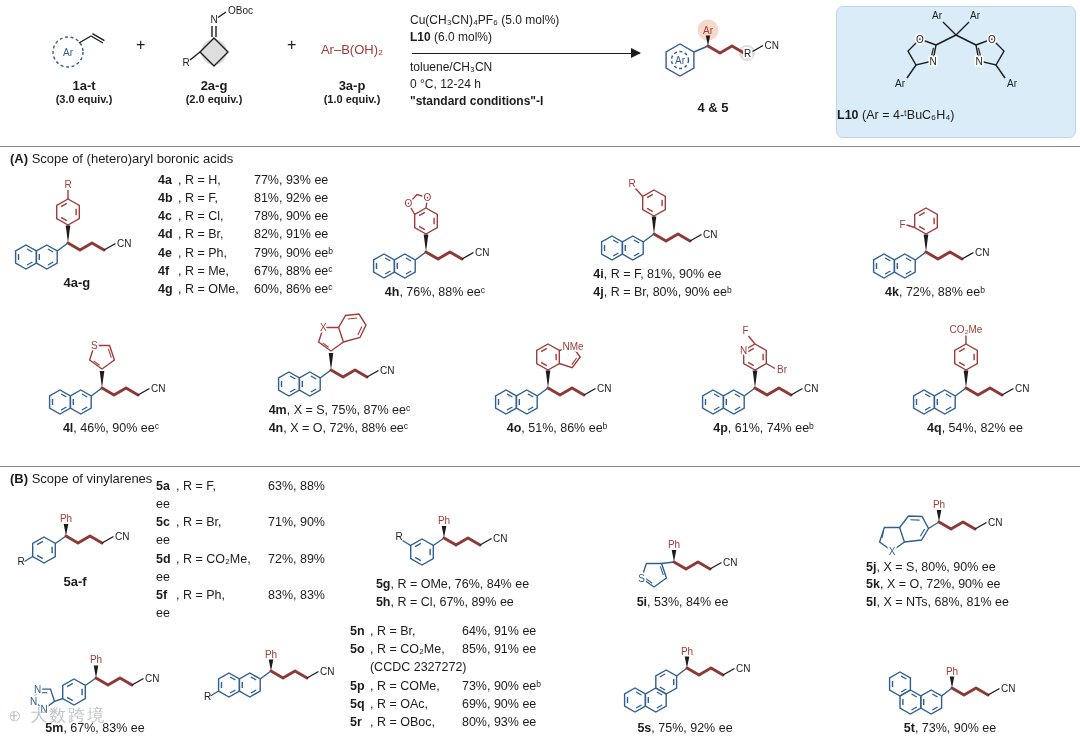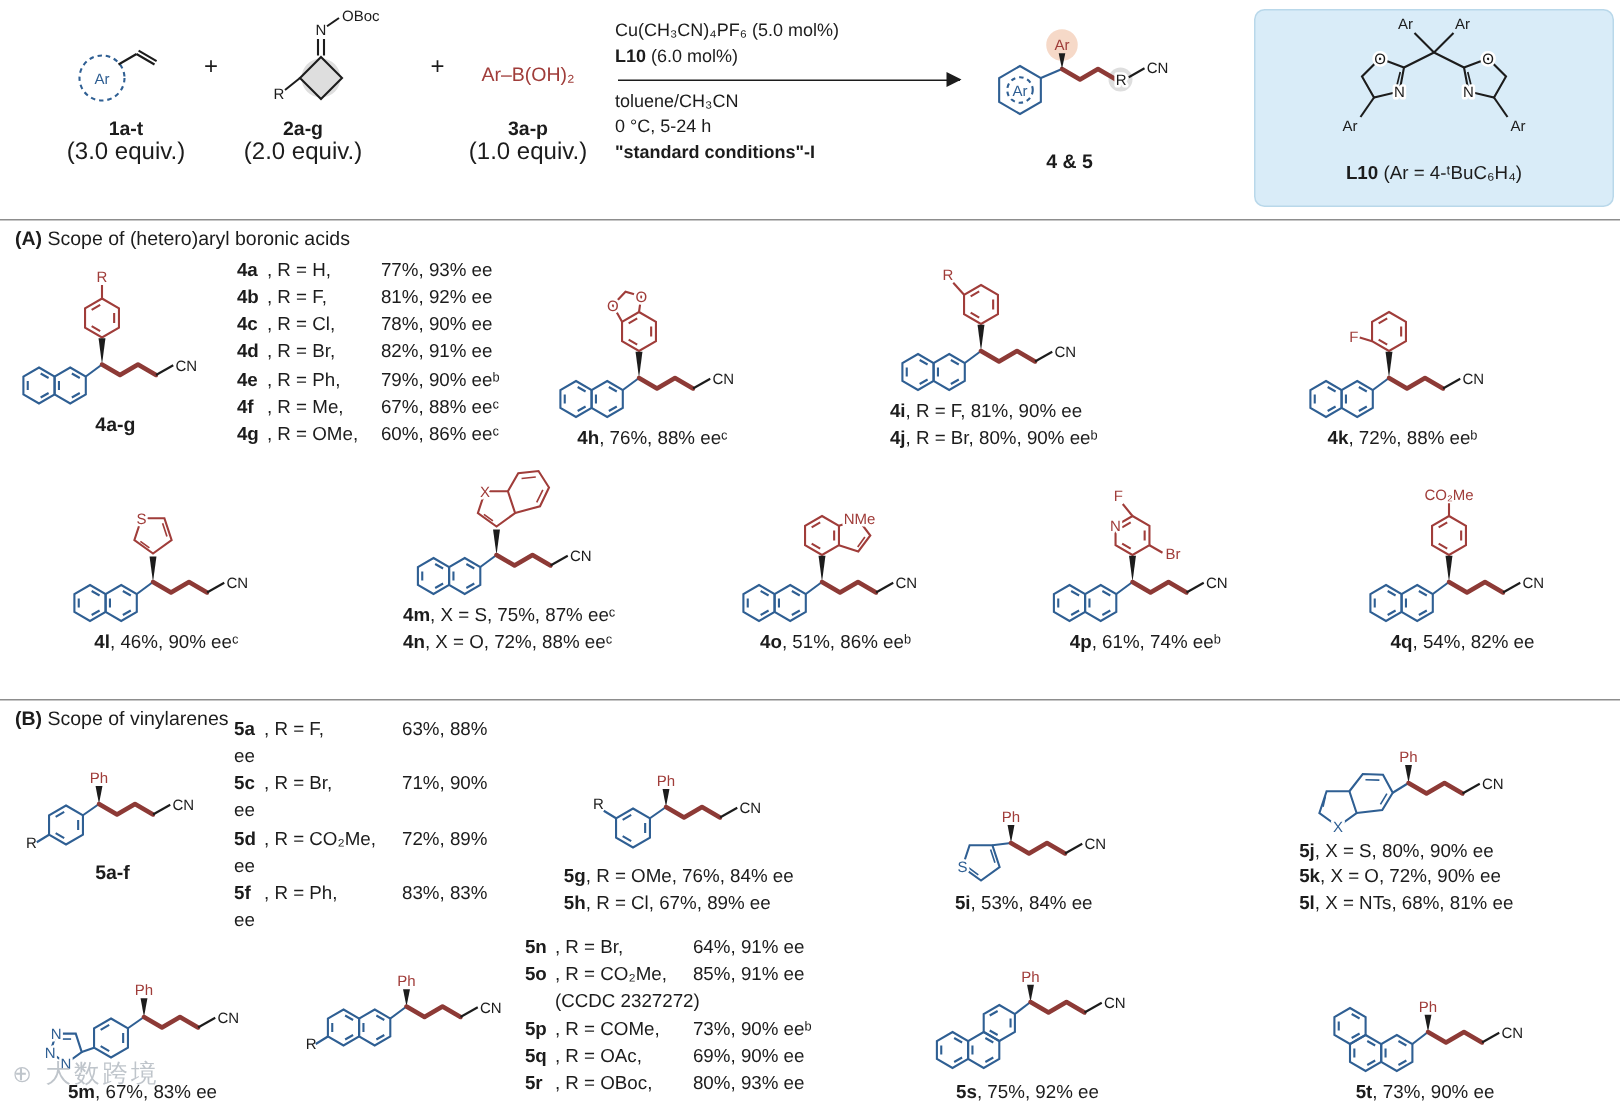--- a/index.html
+++ b/index.html
@@ -1,32 +1,32 @@
 <!DOCTYPE html>
 <html style="--blue: #2f5f93; --red: #a03d3a; --chain: #8d3a36; --boxbg: #d9ecf8; --wm: #b9bfc6;"><head>
 <meta charset="utf-8">
 <style>
   html,body{margin:0;padding:0;background:#fff;}
   .fig{position:relative;width:1080px;height:740px;background:#fff;overflow:hidden;
        font-family:"Liberation Sans",sans-serif;color:#1c1c1c;}
   .abs{position:absolute;}
   .lbl{font-weight:bold;font-size:13px;text-align:center;}
-  .equiv{font-size:16px;text-align:center;}
+  .equiv{font-size:11px;text-align:center;font-weight:bold;}
   .plus{font-size:16px;}
   .cond{font-size:12px;text-align:left;line-height:1.4;}
   .arrow{position:relative;height:1.6px;background:#1c1c1c;margin:7px 2px 5px 2px;}
   .arrow:after{content:"";position:absolute;right:-1px;top:-4.2px;
     border-left:10px solid #1c1c1c;border-top:5px solid transparent;border-bottom:5px solid transparent;}
   .ligbox{background:var(--boxbg);border:1px solid #b9d8ea;border-radius:7px;}
   .hr{height:1px;background:#8d8d8d;}
   .sec-title{font-size:13px;padding:4px 10px 2px 10px;}
   .row{display:flex;align-items:stretch;}
   .cell{display:flex;flex-direction:column;align-items:center;justify-content:flex-end;padding-bottom:5px;}
   .cellrow{display:flex;flex-direction:row;align-items:center;justify-content:center;padding-bottom:5px;}
-  .cap{font-size:12.5px;text-align:center;line-height:1.35;}
+  .cap{font-size:12.5px;text-align:left;line-height:1.35;}
   .cap2{font-size:12.5px;text-align:left;line-height:1.4;}
   .elist{font-size:12.5px;line-height:1.46;margin-left:6px;}
   .eid{font-weight:bold;display:inline-block;min-width:20px;}
   .emid{display:inline-block;padding-right:6px;}
   .mw70 .emid{min-width:70px;}
   .mw86 .emid{min-width:86px;}
   svg{display:block;}
   svg text{font-size:10px;font-family:"Liberation Sans",sans-serif;}
   .fb{fill:var(--blue);} .fr{fill:var(--red);} .fk{fill:#1c1c1c;}
   .sb{stroke:var(--blue);fill:none;stroke-width:1.4;}
@@ -61,39 +61,39 @@
     <svg class="abs" style="left:154px;top:4px" width="122" height="70" viewBox="0 0 122 70">
       <circle cx="60" cy="48" r="13" fill="#dedede"></circle>
       <path class="sk" d="M60 34 L74 48 L60 62 L46 48 Z"></path>
       <path class="sk" d="M58 33 L58 22 M62 33 L62 22"></path>
       <text x="60" y="19" text-anchor="middle" font-size="10.5" class="fk halo">N</text>
       <path class="sk" d="M64 13.5 L72 8"></path>
       <text x="74" y="10" font-size="10.5" class="fk">OBoc</text>
       <path class="sk" d="M46 48 L36 56"></path>
       <text x="32" y="62" text-anchor="middle" font-size="10.5" class="fk">R</text>
     </svg>
-    <div class="abs" style="left:154px;top:78px;width:96px">
+    <div class="abs" style="left:166px;top:78px;width:96px">
       <div class="lbl">2a-g</div>
       <div class="equiv">(2.0 equiv.)</div>
     </div>
 
     <div class="abs plus" style="left:287px;top:36px">+</div>
 
     <div class="abs" style="left:300px;top:42px;width:104px;text-align:center;font-size:13px;color:var(--red)">Ar–B(OH)₂</div>
     <div class="abs" style="left:304px;top:78px;width:96px">
       <div class="lbl">3a-p</div>
       <div class="equiv">(1.0 equiv.)</div>
     </div>
 
     <div class="abs" style="left:410px;top:12px;width:232px">
       <div class="cond">Cu(CH₃CN)₄PF₆ (5.0 mol%)</div>
       <div class="cond"><b>L10</b><span> (6.0 mol%)</span></div>
       <div class="arrow"></div>
       <div class="cond">toluene/CH₃CN</div>
-      <div class="cond">0 °C, 5-24 h</div>
+      <div class="cond">0 °C, 12-24 h</div>
       <div class="cond" style="font-weight:bold">"standard conditions"-I</div>
     </div>
 
     <svg class="abs" style="left:652px;top:8px" width="168" height="88" viewBox="0 0 168 88">
       <circle cx="56" cy="22" r="10.5" fill="#f6d9c8"></circle>
       <circle cx="95" cy="45" r="8" fill="#dedede"></circle>
       <path class="sb" d="M28.0 36.0L41.9 44.0L41.9 60.0L28.0 68.0L14.1 60.0L14.1 44.0Z"></path>
       <circle cx="28" cy="52" r="8.5" class="sb dash"></circle>
       <text x="28" y="56" text-anchor="middle" font-size="11" class="fb halo">Ar</text>
       <path class="sb" d="M41.9 44 L56 38"></path>

